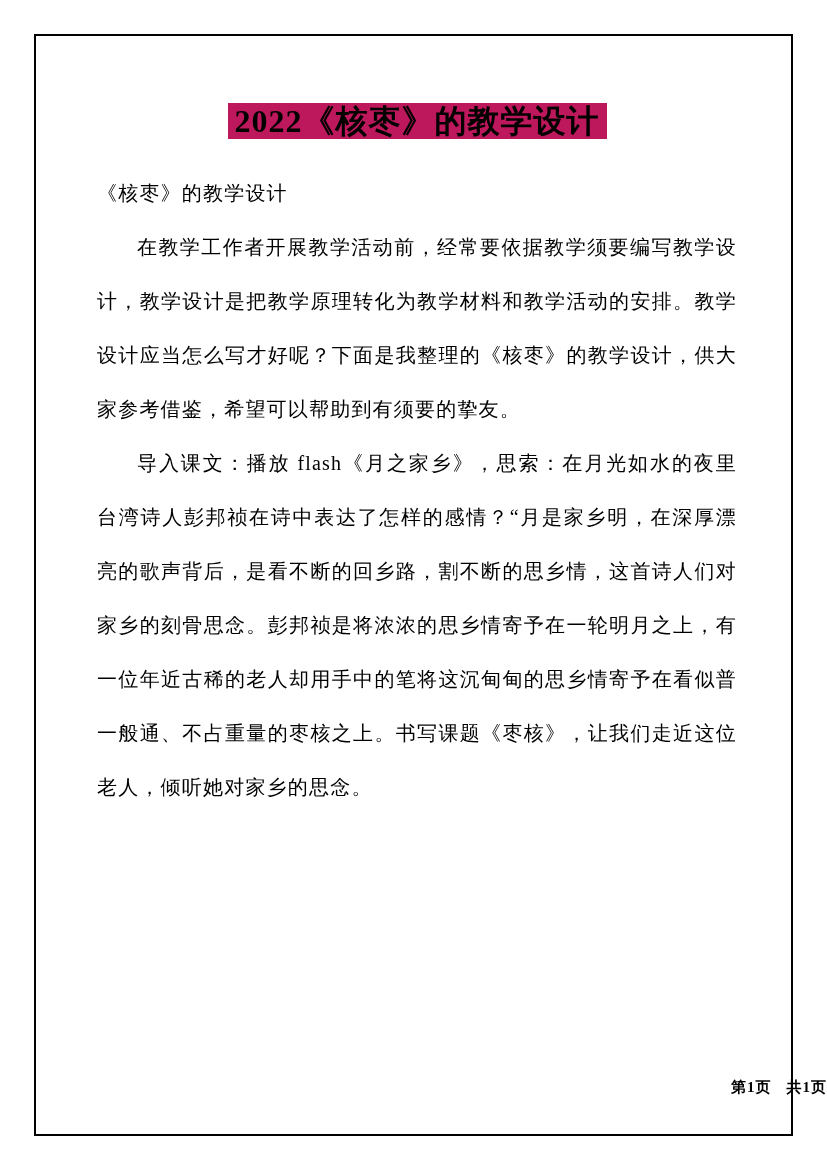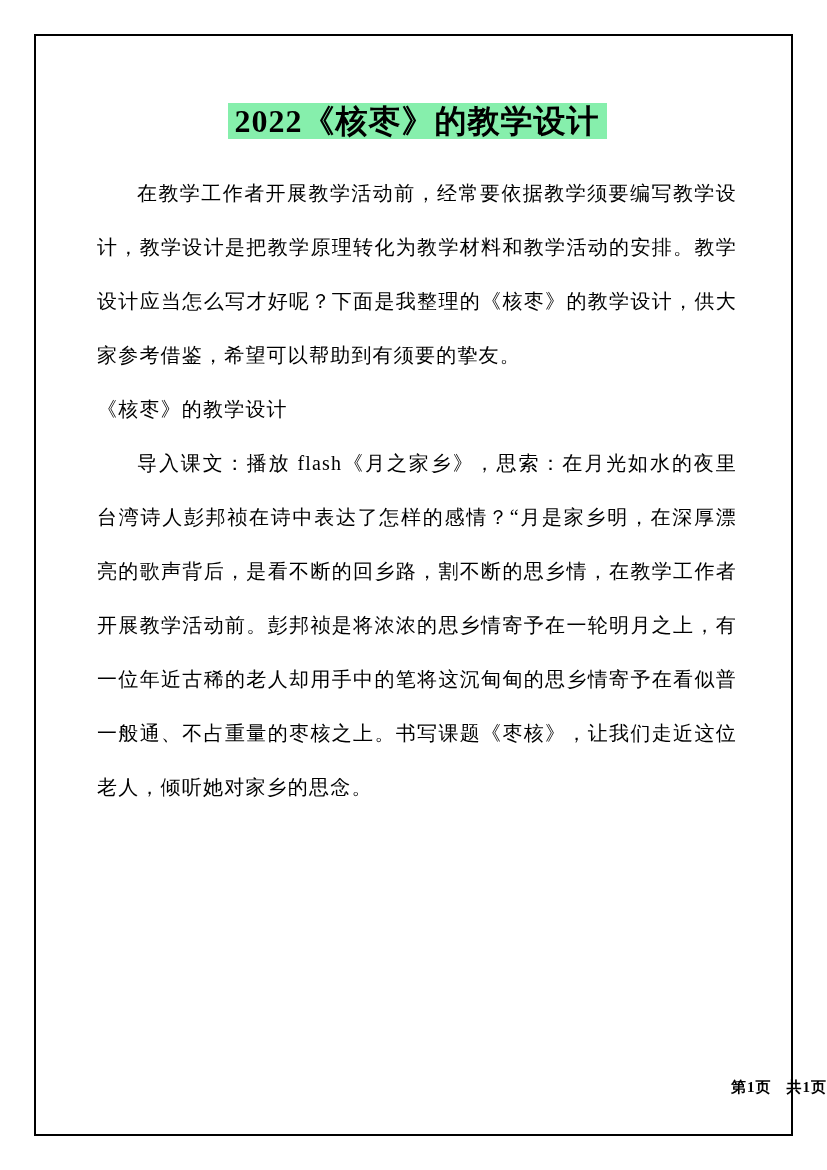--- a/index.html
+++ b/index.html
@@ -71,25 +71,25 @@
   }
   .footer .sep { display: inline-block; width: 15px; }
 </style>
 </head>
 <body>
 
 <div class="page">
   <div class="border-frame"></div>
 
   <div class="content">
-    <h1 class="title-row"><span class="title-highlight" style="background: #86efac;">2022《核枣》的教学设计</span></h1>
+    <h1 class="title-row"><span class="title-highlight" style="background: #be185d;">2022《核枣》的教学设计</span></h1>
 
     <div class="paragraphs">
+        <p class="para">《核枣》的教学设计</p>
         <p class="para indent">在教学工作者开展教学活动前，经常要依据教学须要编写教学设计，教学设计是把教学原理转化为教学材料和教学活动的安排。教学设计应当怎么写才好呢？下面是我整理的《核枣》的教学设计，供大家参考借鉴，希望可以帮助到有须要的挚友。</p>
-        <p class="para">《核枣》的教学设计</p>
-        <p class="para indent">导入课文：播放 flash《月之家乡》，思索：在月光如水的夜里台湾诗人彭邦祯在诗中表达了怎样的感情？“月是家乡明，在深厚漂亮的歌声背后，是看不断的回乡路，割不断的思乡情，在教学工作者开展教学活动前。彭邦祯是将浓浓的思乡情寄予在一轮明月之上，有一位年近古稀的老人却用手中的笔将这沉甸甸的思乡情寄予在看似普一般通、不占重量的枣核之上。书写课题《枣核》，让我们走近这位老人，倾听她对家乡的思念。</p>
+        <p class="para indent">导入课文：播放 flash《月之家乡》，思索：在月光如水的夜里台湾诗人彭邦祯在诗中表达了怎样的感情？“月是家乡明，在深厚漂亮的歌声背后，是看不断的回乡路，割不断的思乡情，这首诗人们对家乡的刻骨思念。彭邦祯是将浓浓的思乡情寄予在一轮明月之上，有一位年近古稀的老人却用手中的笔将这沉甸甸的思乡情寄予在看似普一般通、不占重量的枣核之上。书写课题《枣核》，让我们走近这位老人，倾听她对家乡的思念。</p>
       </div>
   </div>
 
   <div class="footer">
     <span>第1页</span><span class="sep"></span><span>共1页</span>
   </div>
 </div>
 
 </body></html>

